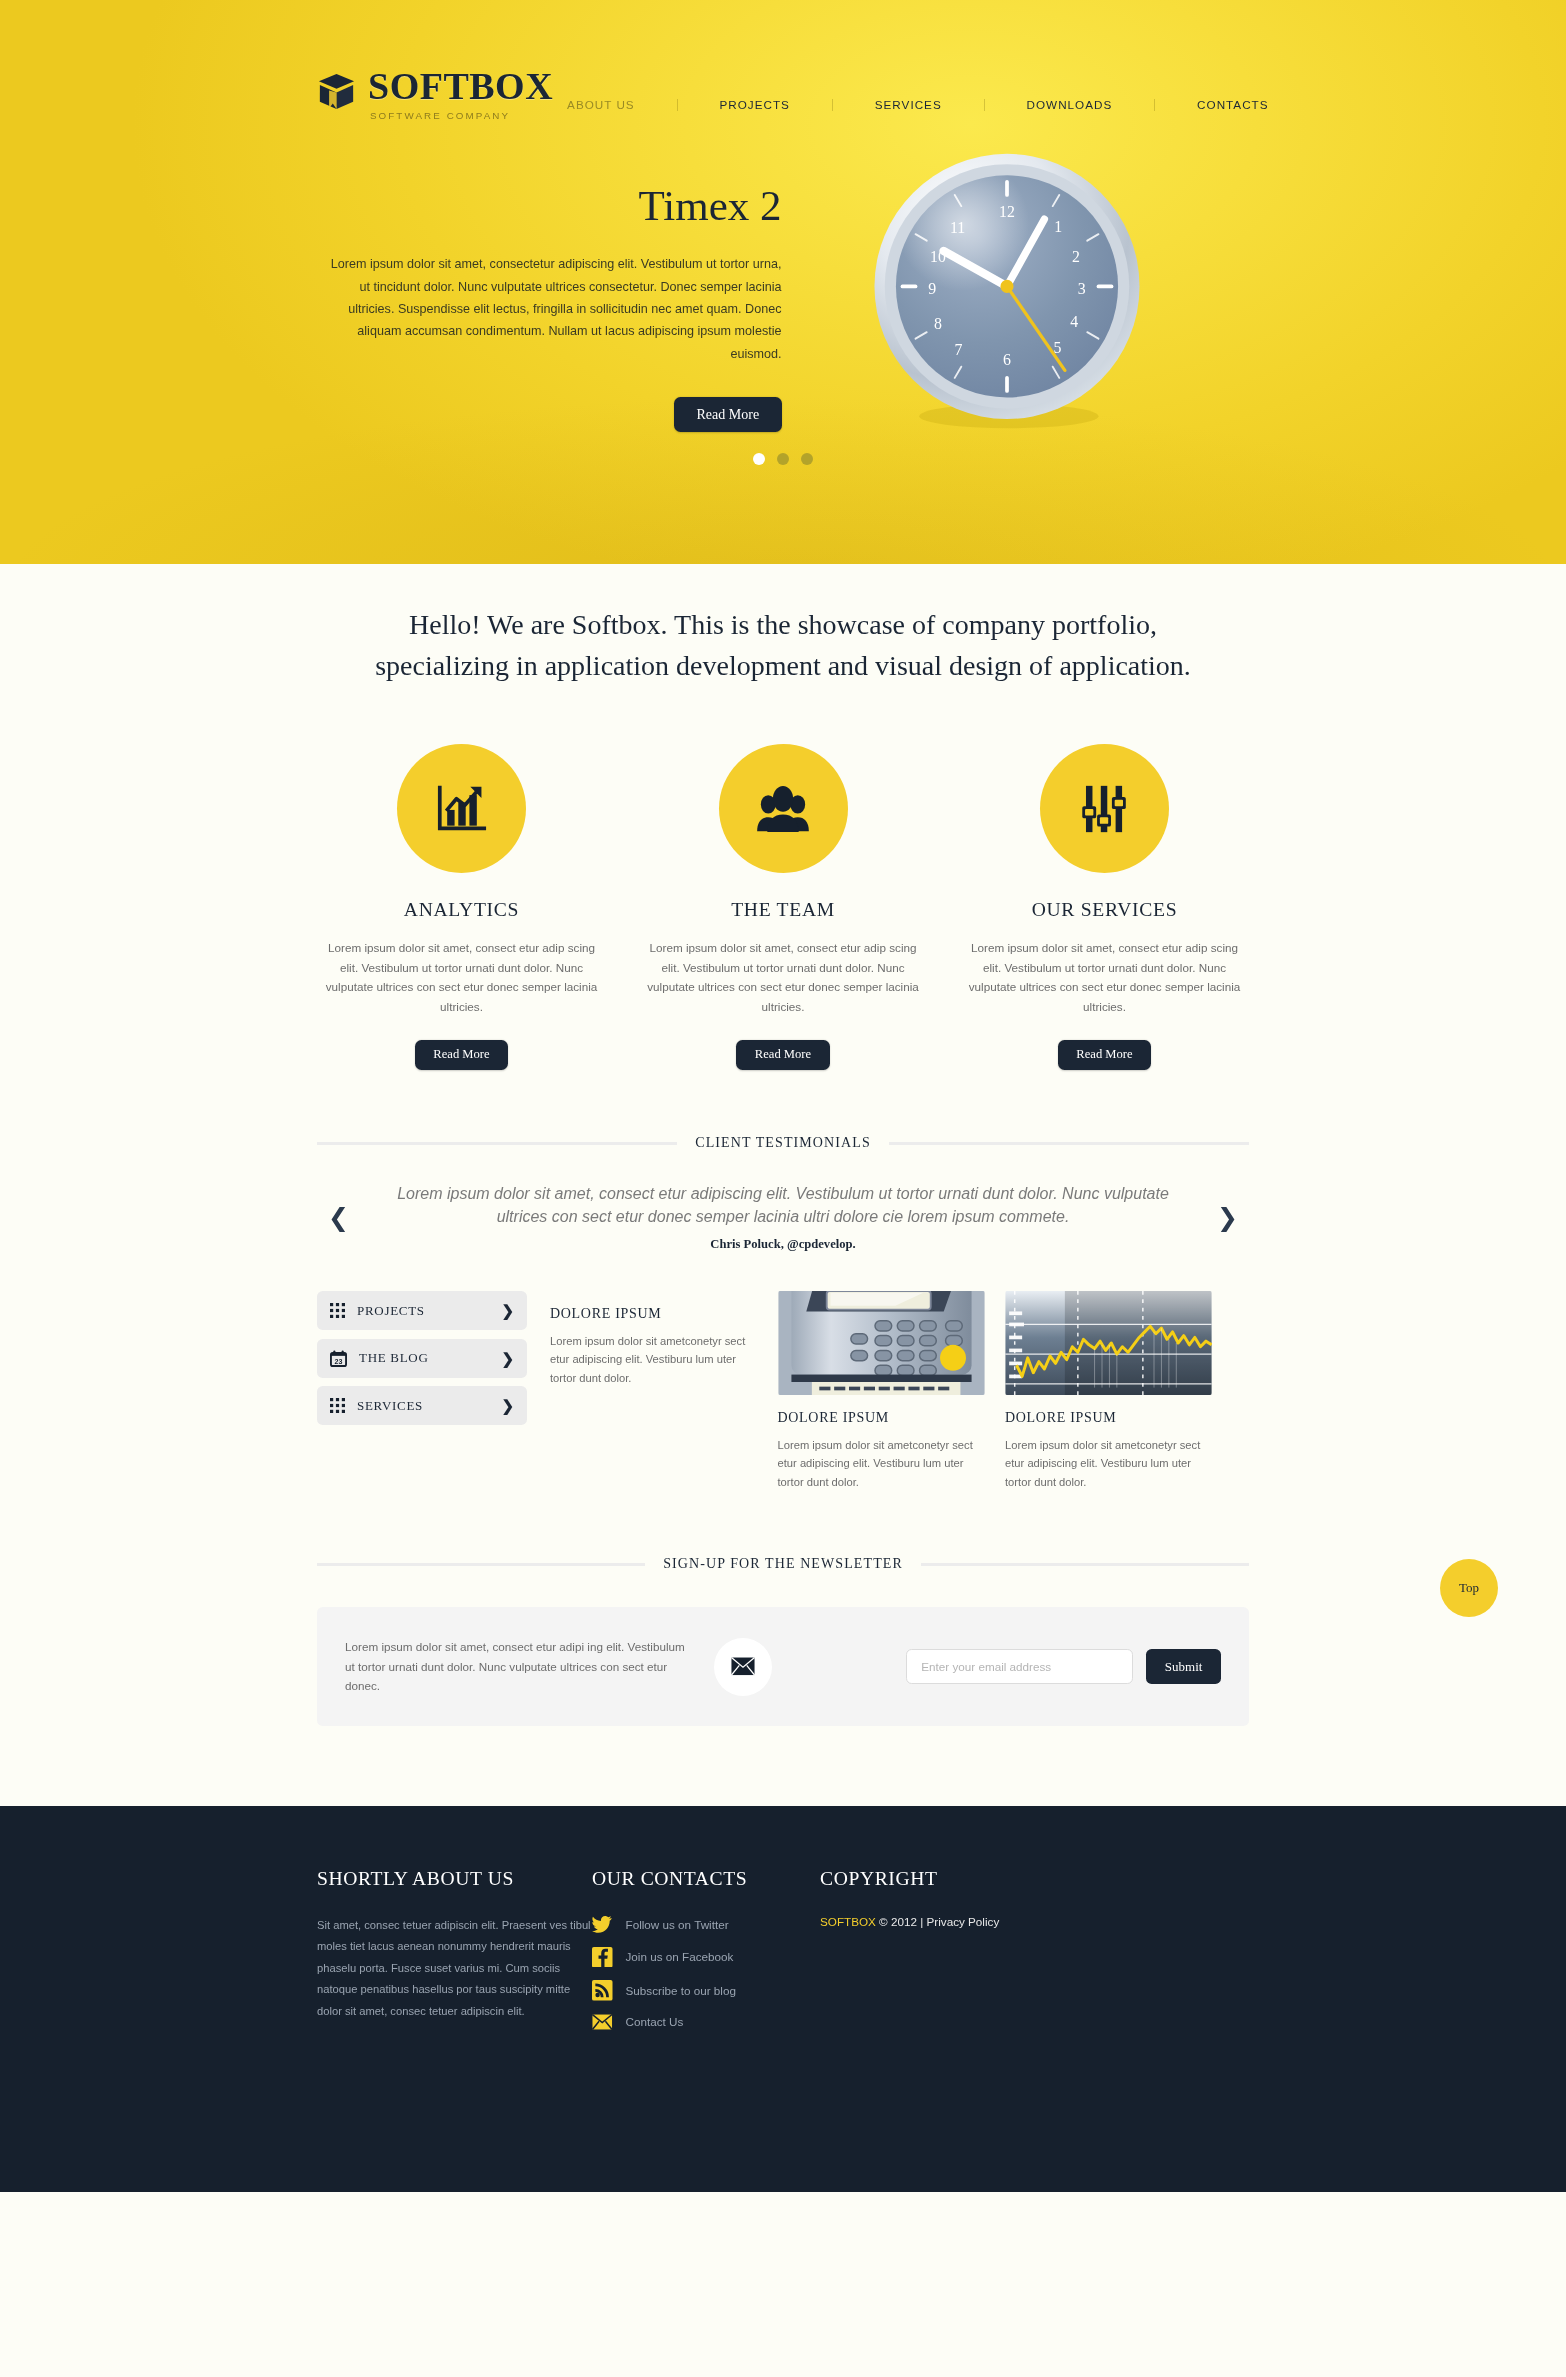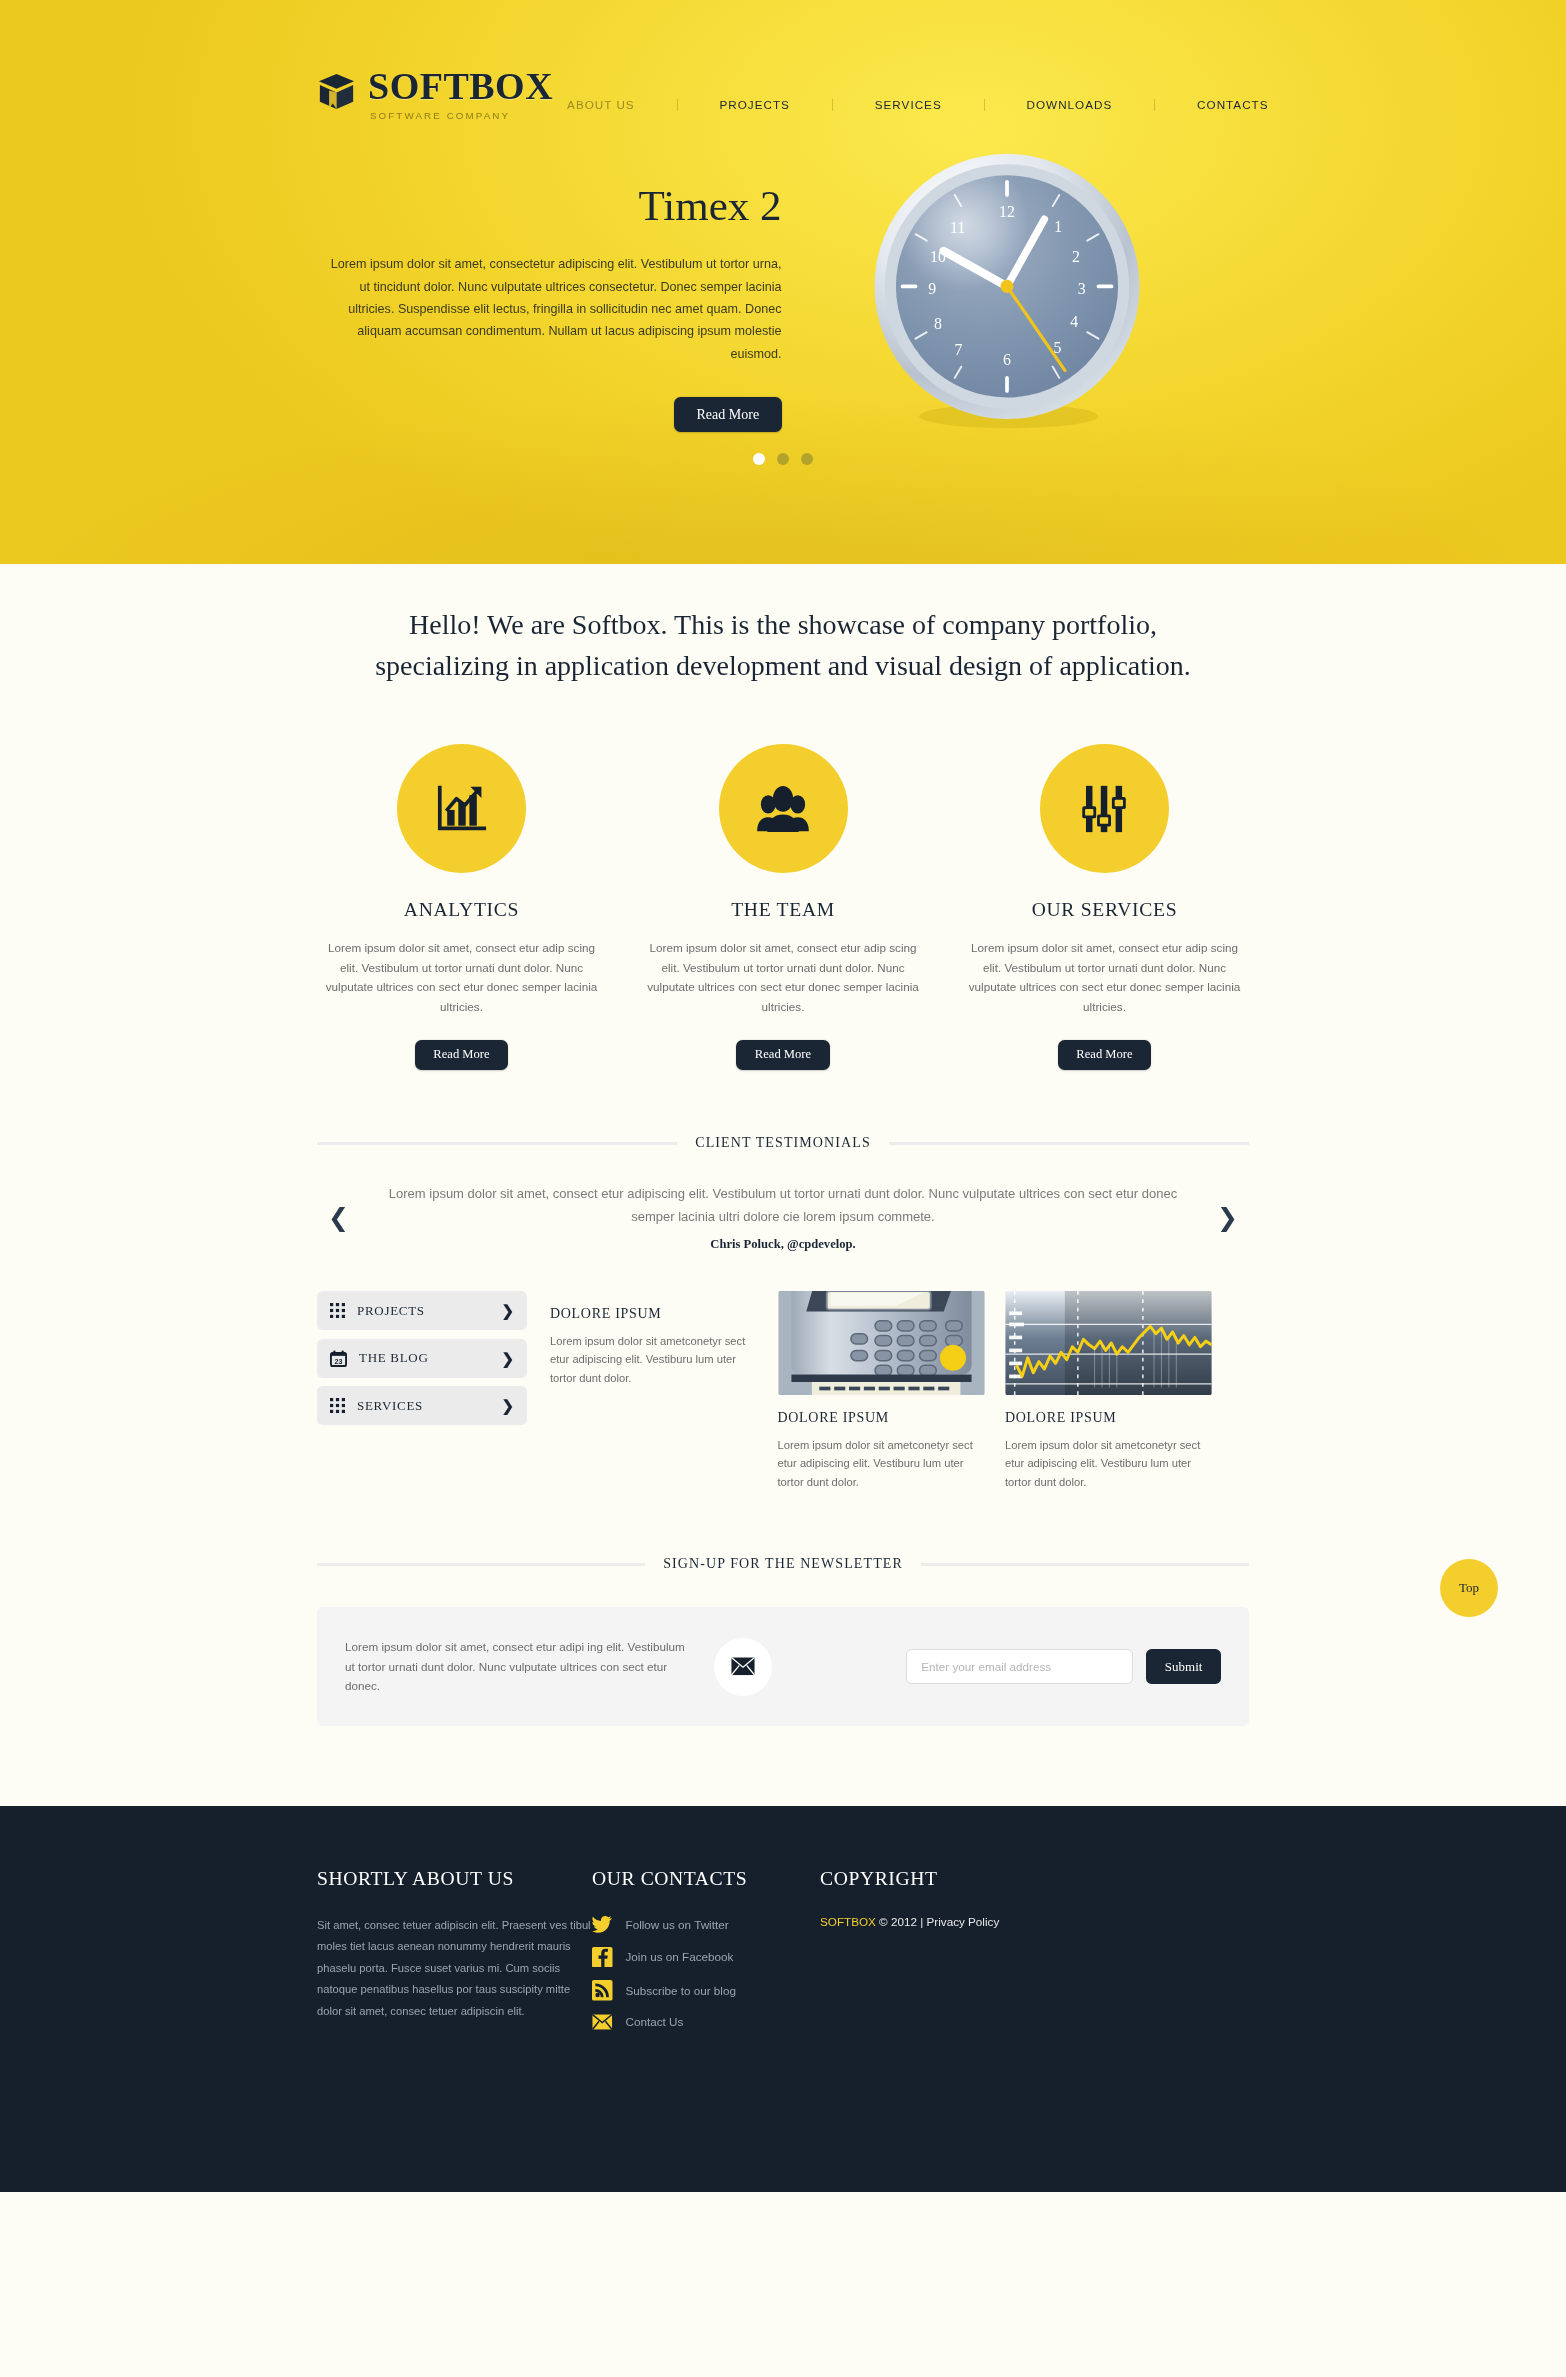--- a/index.html
+++ b/index.html
@@ -105,21 +105,21 @@
     font-size: 14px; letter-spacing: 1.1px; color: #1b2635; white-space: nowrap;
   }
 
   
   .testimonial { display: flex; align-items: center; margin-top: 32px; }
   .t-arrow {
     width: 43px; font-size: 25px; color: #2b3a4d; text-align: center;
     cursor: pointer; user-select: none; line-height: 1;
   }
   .t-body { flex: 1; text-align: center; padding: 0 18.6px; }
-  .t-quote { font-size: 13px; line-height: 22.4px; color: #7a7a7a; }
+  .t-quote { font-size: 16px; line-height: 22.4px; color: #7a7a7a; font-style: italic; }
   .t-author { font-family: "Liberation Serif", serif; font-size: 12.6px; font-weight: 700; color: #1b2635; margin-top: 9.3px; }
 
   
   .news { display: flex; gap: 23px; margin-top: 39px; align-items: flex-start; }
   .news-tabs { width: 210px; display: flex; flex-direction: column; gap: 8.4px; }
   .tab {
     display: flex; align-items: center; gap: 12px;
     background: #ebebeb; border-radius: 5.6px; height: 39px; padding: 0 13px;
     cursor: pointer;
   }

